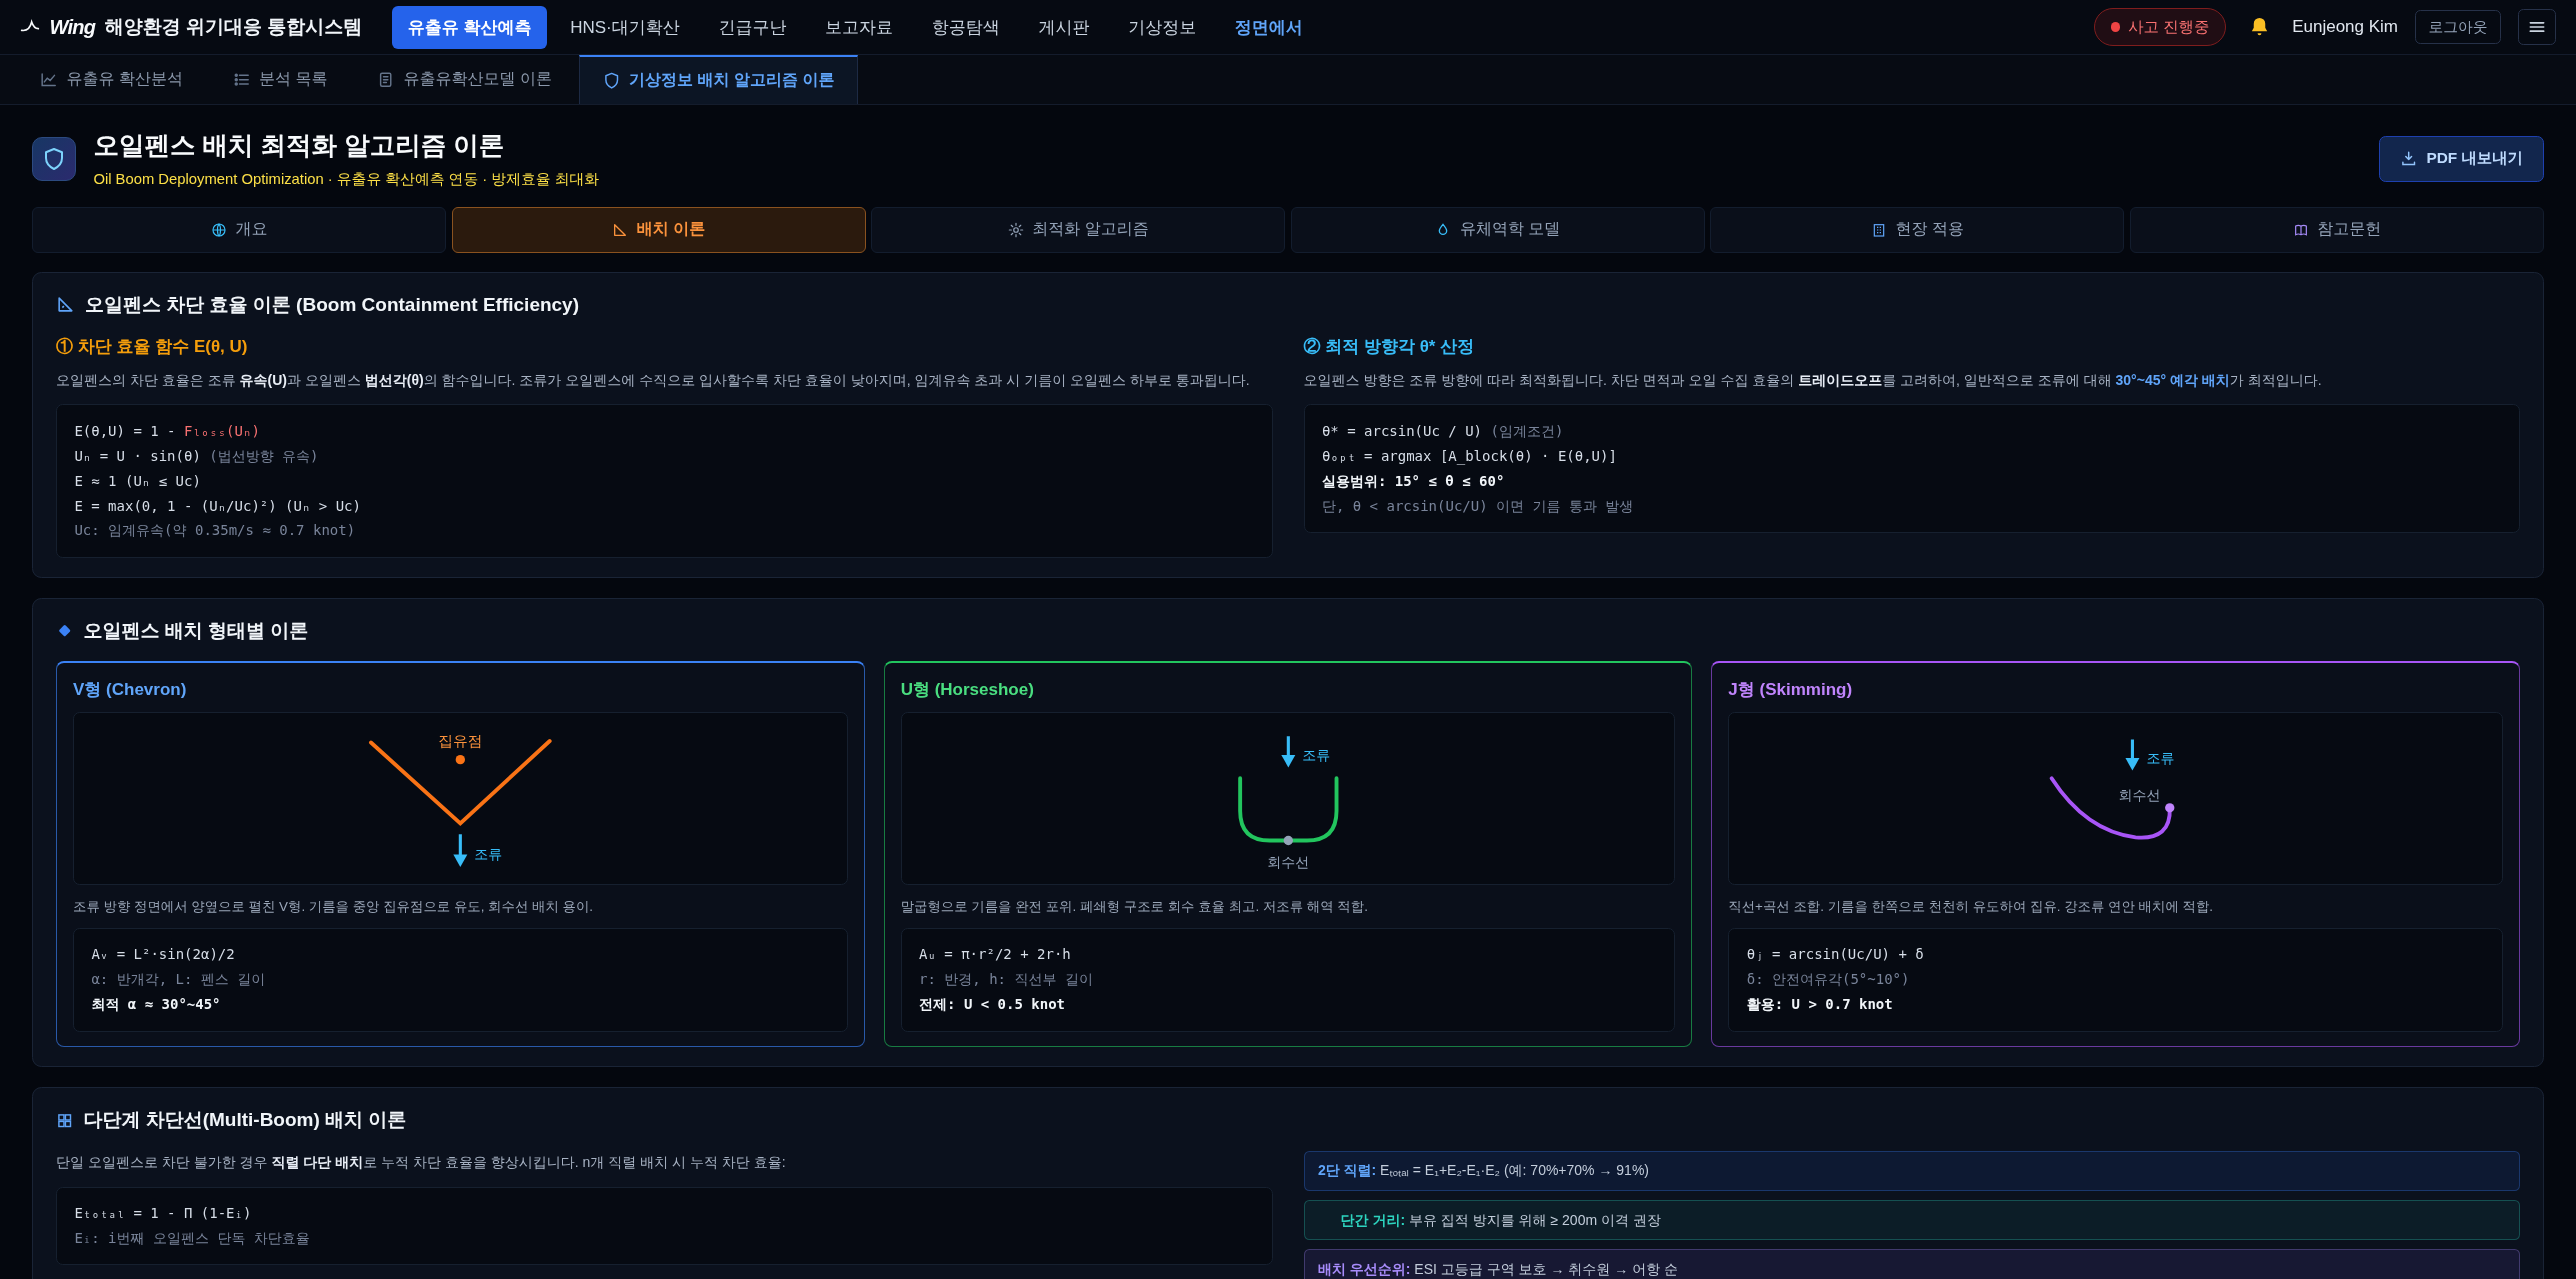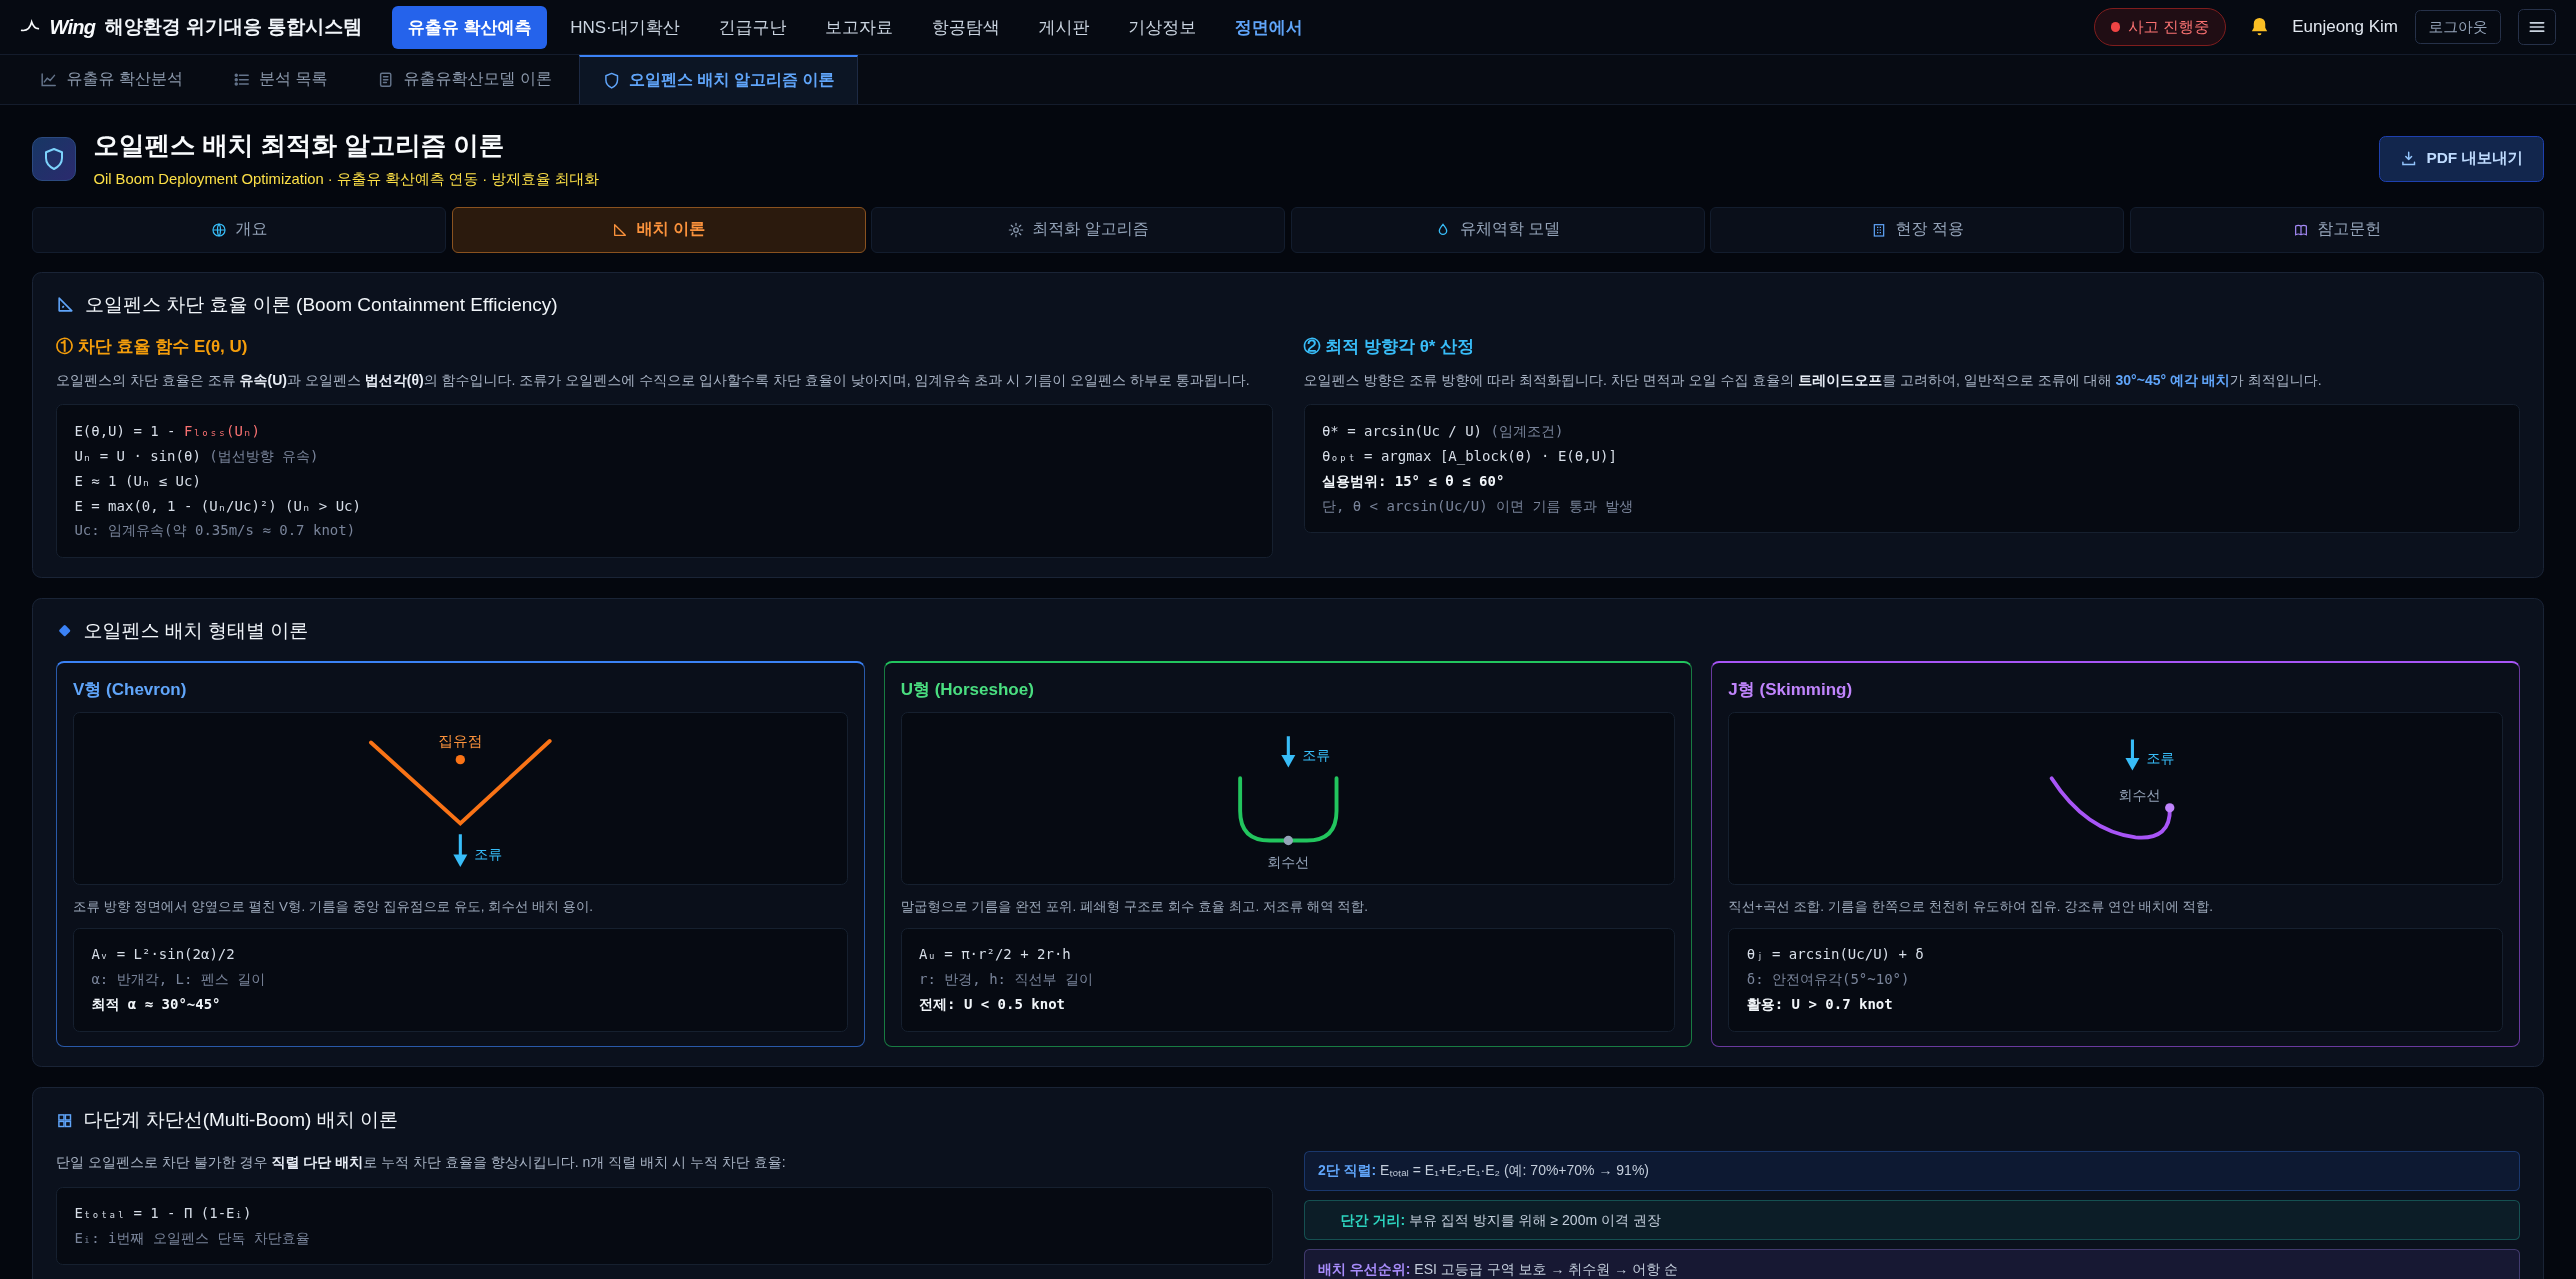--- a/index.html
+++ b/index.html
@@ -88,21 +88,21 @@
   }
   .stab.active { background:#2b1a0d; border-color:#8a521f; color:#fb923c; font-weight:bold; }
 
   
   .card {
     margin:0 32px 20px; background:#0b111d; border:0.7px solid #1a2436;
     border-radius:9.4px; padding:19px 23px;
   }
   .card-title {
     display:flex; align-items:center; gap:10px;
-    font-size:19px; font-weight:normal; color:#f1f5f9; margin-bottom:17.4px;
+    font-size:19px; font-weight:bold; color:#f1f5f9; margin-bottom:17.4px;
   }
   .two-col { display:grid; grid-template-columns:1fr 1fr; gap:31px; }
   .col-heading { font-size:17px; font-weight:bold; margin-bottom:10.7px; }
   .col-heading.orange { color:#f59e0b; }
   .col-heading.cyan { color:#38bdf8; }
   .body-p { font-size:14px; line-height:1.6; color:#a8b3c4; margin-bottom:13.4px; }
   .body-p b { color:#e9eef6; }
   .hl-blue { color:#60a5fa; font-weight:bold; }
 
   .codeblock {
@@ -206,21 +206,21 @@
     <svg class="icon" width="17.4" height="17.4" viewBox="0 0 24 24" fill="none" stroke="#64748b" stroke-width="2" stroke-linecap="round">
       <rect x="5" y="3" width="14" height="18" rx="2"></rect>
         <path d="M9 8h6M9 12h6M9 16h4"></path>
     </svg>
     <span>유출유확산모델 이론</span>
   </button>
   <button class="tab active">
     <svg class="icon" width="17.4" height="17.4" viewBox="0 0 24 24" fill="none" stroke="#60a5fa" stroke-width="2" stroke-linejoin="round">
       <path d="M12 2l8 3.2V11c0 5-3.2 8.6-8 11-4.8-2.4-8-6-8-11V5.2z"></path>
     </svg>
-    <span>오일펜스 배치 알고리즘 이론</span>
+    <span>기상정보 배치 알고리즘 이론</span>
   </button>
 </div>
 
 <div class="page-header">
   <div class="ph-icon">
     <svg class="icon" width="24" height="24" viewBox="0 0 24 24" fill="none" stroke="#7dd3fc" stroke-width="2" stroke-linejoin="round">
       <path d="M12 2l8 3.2V11c0 5-3.2 8.6-8 11-4.8-2.4-8-6-8-11V5.2z"></path>
     </svg>
   </div>
   <div>

